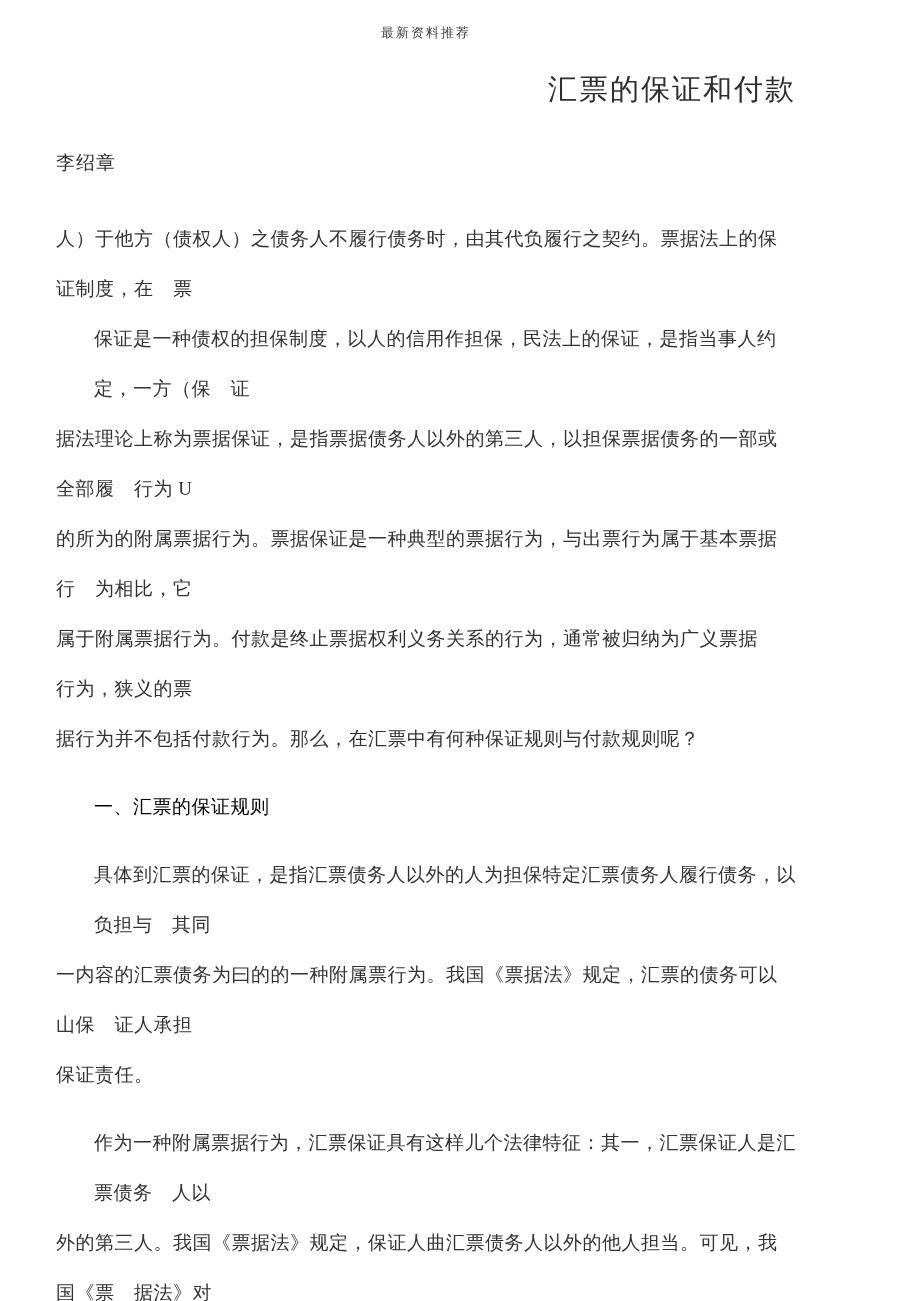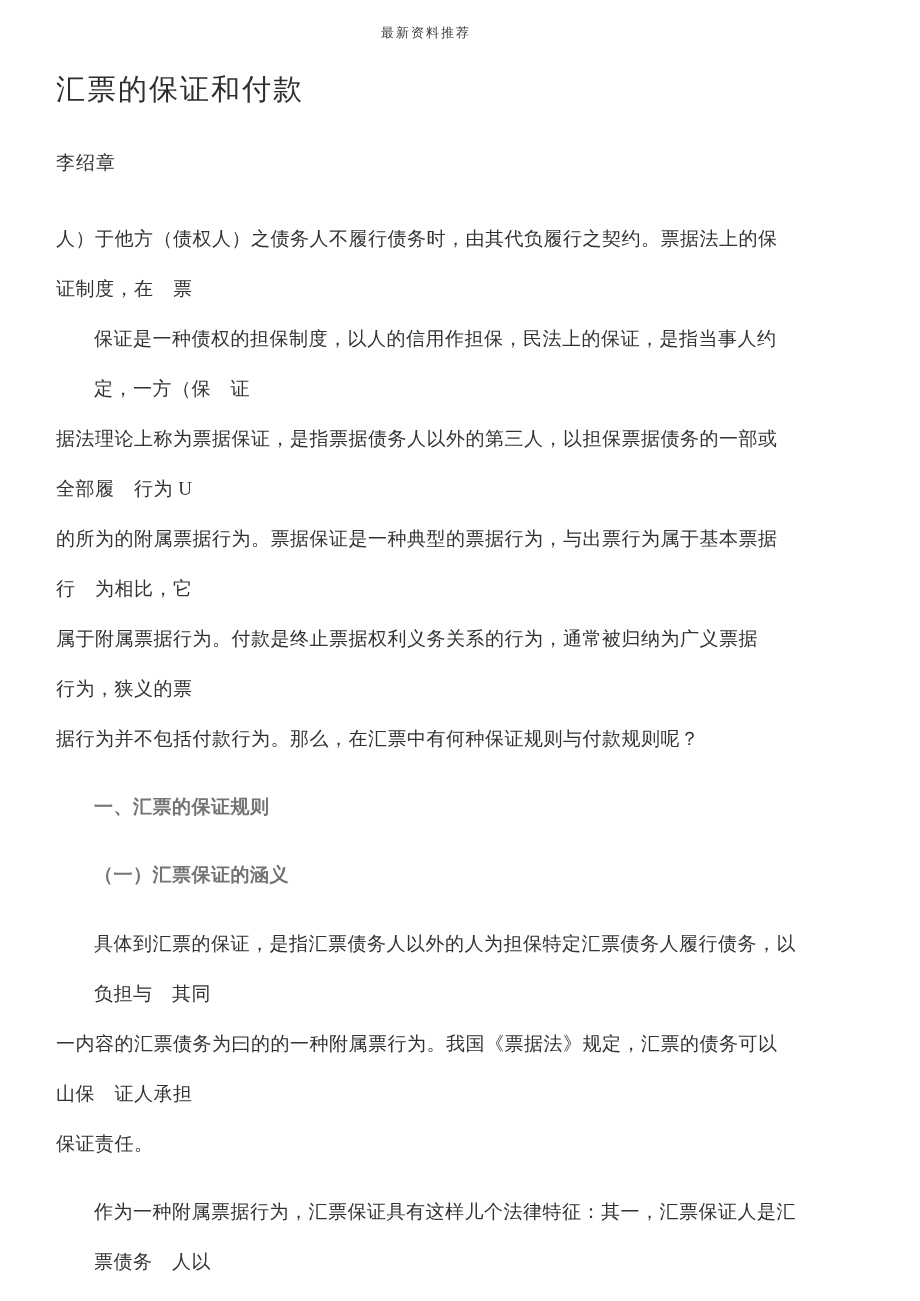--- a/index.html
+++ b/index.html
@@ -23,21 +23,21 @@
   }
   .header-note {
     padding-top: 24px;
     text-align: center;
     font-size: 13px;
     letter-spacing: 2px;
     color: #3d3d3d;
   }
   .doc-title {
     margin-top: 28px;
-    text-align: left;
+    text-align: right;
     font-size: 29px;
     letter-spacing: 2px;
     font-weight: normal;
     color: #2e2e2e;
   }
   .author {
     margin-top: 40px;
     text-align: left;
     font-size: 19px;
     letter-spacing: 1px;
@@ -55,22 +55,22 @@
   }
   .para .line.indent {
     padding-left: 38px;
   }
   .section-heading {
     margin-top: 18px;
     padding-left: 38px;
     font-size: 19px;
     line-height: 50px;
     letter-spacing: 0.5px;
-    font-weight: bold;
-    color: #737373;
+    font-weight: normal;
+    color: #000000;
   }
   .para.tight {
     margin-top: 18px;
   }
 </style>
 </head>
 <body>
 
 <div class="page">
 
@@ -84,21 +84,20 @@
     <div class="line">人）于他方（债权人）之债务人不履行债务时，由其代负履行之契约。票据法上的保证制度，在　票</div>
     <div class="line indent">保证是一种债权的担保制度，以人的信用作担保，民法上的保证，是指当事人约定，一方（保　证</div>
     <div class="line">据法理论上称为票据保证，是指票据债务人以外的第三人，以担保票据债务的一部或全部履　行为 U</div>
     <div class="line">的所为的附属票据行为。票据保证是一种典型的票据行为，与出票行为属于基本票据行　为相比，它</div>
     <div class="line">属于附属票据行为。付款是终止票据权利义务关系的行为，通常被归纳为广义票据　行为，狭义的票</div>
     <div class="line">据行为并不包括付款行为。那么，在汇票中有何种保证规则与付款规则呢？</div>
   </div>
 
   <h2 class="section-heading">一、汇票的保证规则</h2>
 
-  <h3 class="section-heading">（一）汇票保证的涵义</h3>
 
   <div class="para tight">
     <div class="line indent">具体到汇票的保证，是指汇票债务人以外的人为担保特定汇票债务人履行债务，以负担与　其同</div>
     <div class="line">一内容的汇票债务为曰的的一种附属票行为。我国《票据法》规定，汇票的债务可以山保　证人承担</div>
     <div class="line">保证责任。</div>
   </div>
 
   <div class="para tight">
     <div class="line indent">作为一种附属票据行为，汇票保证具有这样儿个法律特征：其一，汇票保证人是汇票债务　人以</div>
     <div class="line">外的第三人。我国《票据法》规定，保证人曲汇票债务人以外的他人担当。可见，我国《票　据法》对</div>

